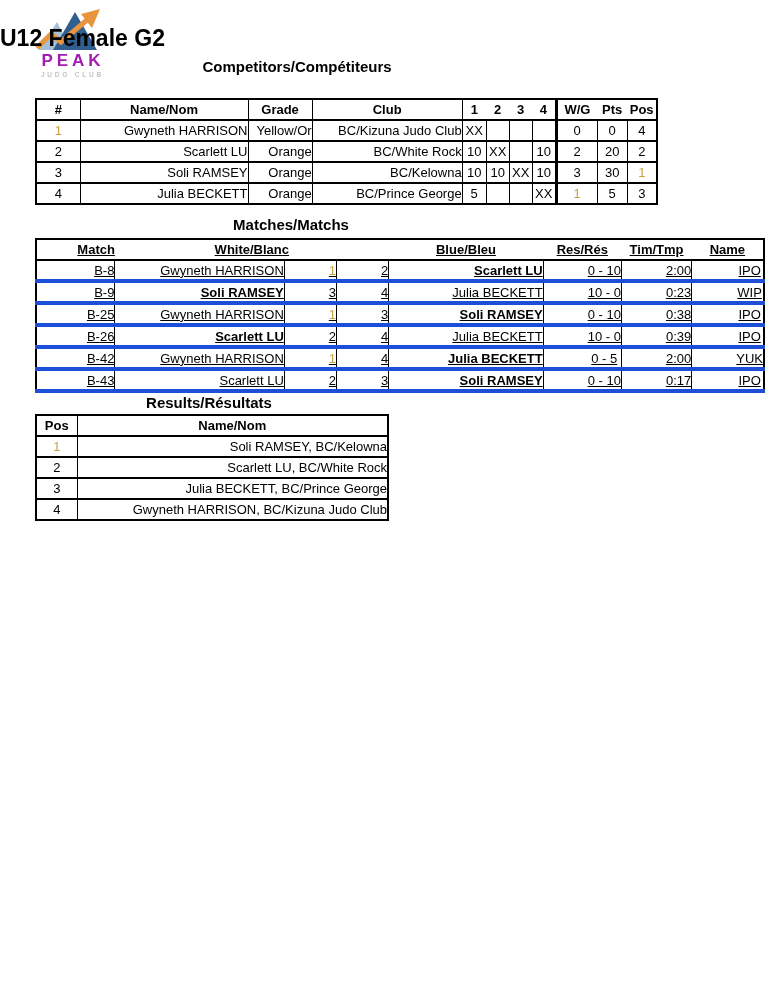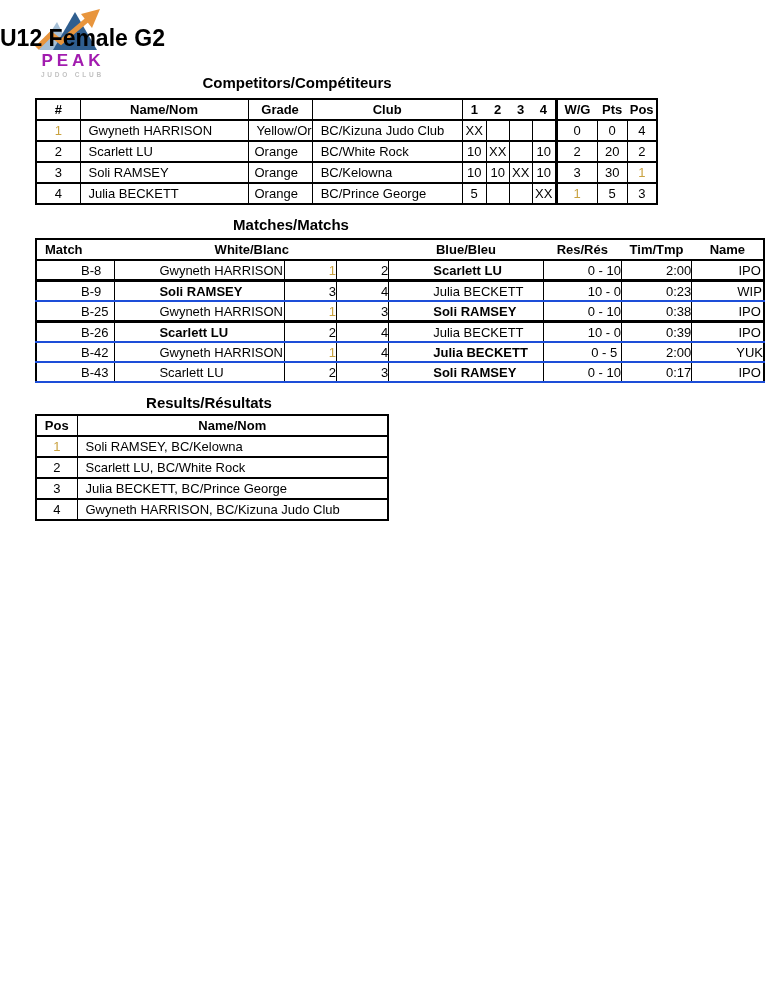--- a/index.html
+++ b/index.html
@@ -12,40 +12,40 @@
   .logo-name { font-weight:bold; font-size:17px; letter-spacing:4px; padding-left:4px;
                color:#a21caf; line-height:1; margin-top:0; }
   .logo-sub  { font-weight:bold; font-size:6.5px; letter-spacing:2.8px; padding-left:3px;
                color:#C2C2C2; margin-top:2px; }
 
   
   .title { position:absolute; left:0; top:25px; width:100%; 
            font-size:23px; font-weight:bold; }
   .sect { position:absolute; transform:translateX(-50%); font-size:15px;
           font-weight:bold; white-space:nowrap; }
-  #h-comp  { left:297px; top:74px; }
+  #h-comp  { left:297px; top:58px; }
   #h-match { left:291px; top:216px; }
   #h-res   { left:209px; top:394px; }
 
   
   table { position:absolute; border-collapse:collapse; table-layout:fixed;
           font-size:13px; color:#000; }
   th,td { padding:0; white-space:nowrap; overflow:hidden; height:19px;
           vertical-align:middle; font-weight:normal; }
   th { font-weight:bold; }
   .c { text-align:center; }
-  .l { text-align:left; padding-left:8px; }
+  .l { text-align:right; padding-left:8px; }
 
   .comp { left:35px; top:98px; border:2px solid #000; }
   .comp th, .comp td { border-left:1px solid #000; border-bottom:2px solid #000; }
   .comp .first, .comp .nb { border-left:none; }
   .comp .wg { border-left:3px solid #000;margin-top:17px; }
 
-  .matches { left:35px; top:238px; border:2px solid #000; }
-  .matches td { border-left:1px solid #000; border-bottom:2px solid #1d4ed8; height:18px;padding-left:44px; }
+  .matches { left:35px; top:238px; border:2px solid #000;text-decoration:underline; }
+  .matches td { border-left:1px solid #000; border-bottom:4px solid #1d4ed8; height:18px;padding-left:44px; }
   .matches th { border-left:none; border-bottom:2px solid #000; }
   .matches td.first { border-left:none; }
   .matches tr.thick-top td { border-top:3px solid #000;margin-top:38px; }
 
   .results { left:35px; top:414px; border:2px solid #000; }
   .results th, .results td { border-left:1px solid #000; border-bottom:2px solid #000; }
   .results .first { border-left:none; }
   .results .rname { }
 
   .bold { font-weight:bold; }

